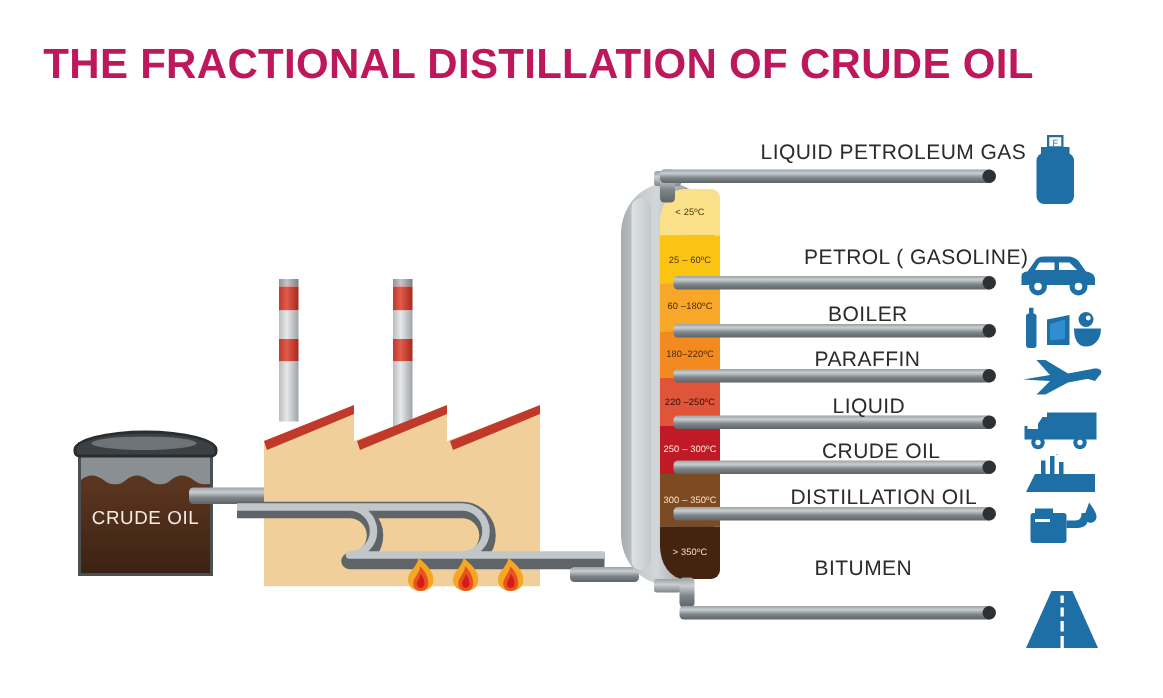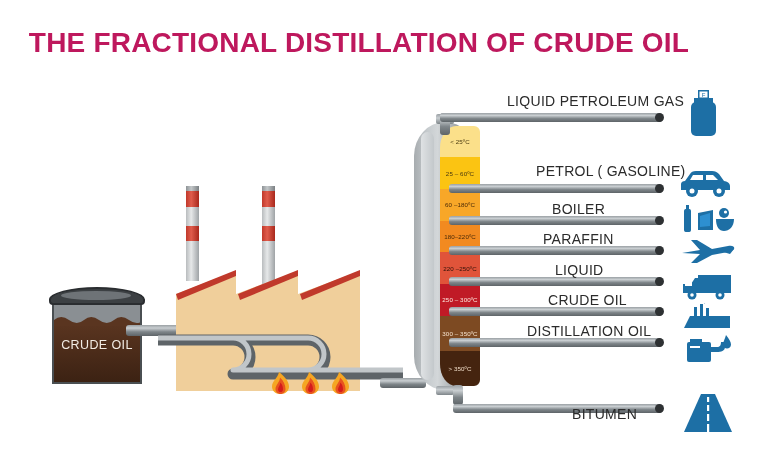--- a/index.html
+++ b/index.html
@@ -258,21 +258,21 @@
     </div>
 
   <div id="product-labels">
       <div class="prod-label" style="left: 507px; top: 93px;">LIQUID PETROLEUM GAS</div>
       <div class="prod-label" style="left: 536px; top: 163px;">PETROL ( GASOLINE)</div>
       <div class="prod-label" style="left: 552px; top: 201px;">BOILER</div>
       <div class="prod-label" style="left: 543px; top: 231px;">PARAFFIN</div>
       <div class="prod-label" style="left: 555px; top: 262px;">LIQUID</div>
       <div class="prod-label" style="left: 548px; top: 292px;">CRUDE OIL</div>
       <div class="prod-label" style="left: 527px; top: 323px;">DISTILLATION OIL</div>
-      <div class="prod-label" style="left: 543px; top: 406px; margin-left: 29px;">BITUMEN</div>
+      <div class="prod-label" style="left: 543px; top: 370px;">BITUMEN</div>
     </div>
 
   <div class="icon-wrap" style="left:686px; top:90px; width:34px; height:46px;">
     <svg viewBox="0 0 34 46" width="34" height="46">
       <rect x="12" y="0" width="11" height="9" fill="#1d6fa5"></rect>
       <rect x="13.5" y="1.5" width="8" height="6" fill="#ffffff"></rect>
       <text x="17.5" y="7" font-size="6" text-anchor="middle" fill="#1d6fa5" font-family="Liberation Sans">F</text>
       <rect x="8" y="8" width="19" height="5" fill="#1d6fa5"></rect>
       <rect x="5" y="12" width="25" height="34" rx="5" fill="#1d6fa5"></rect>
     </svg>

